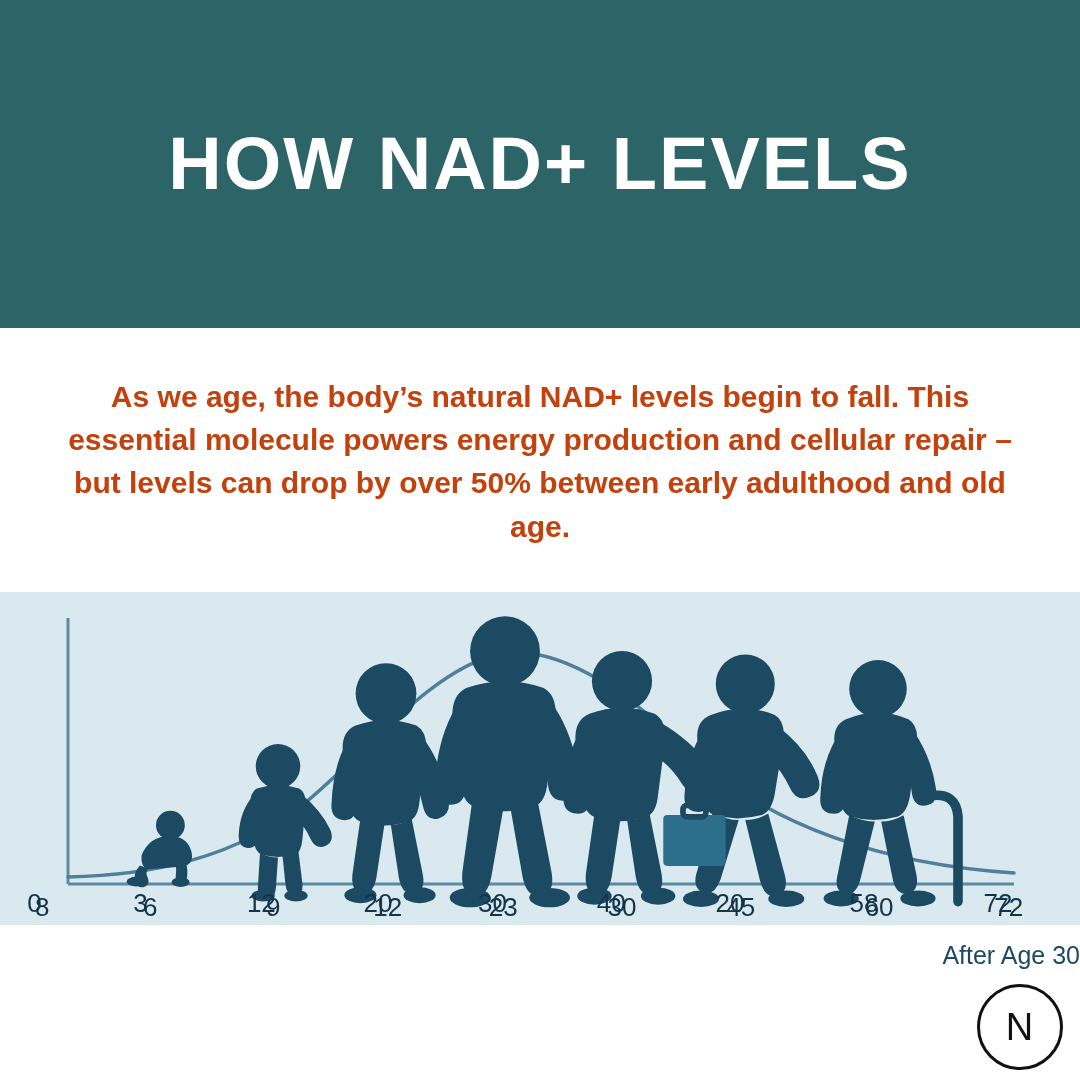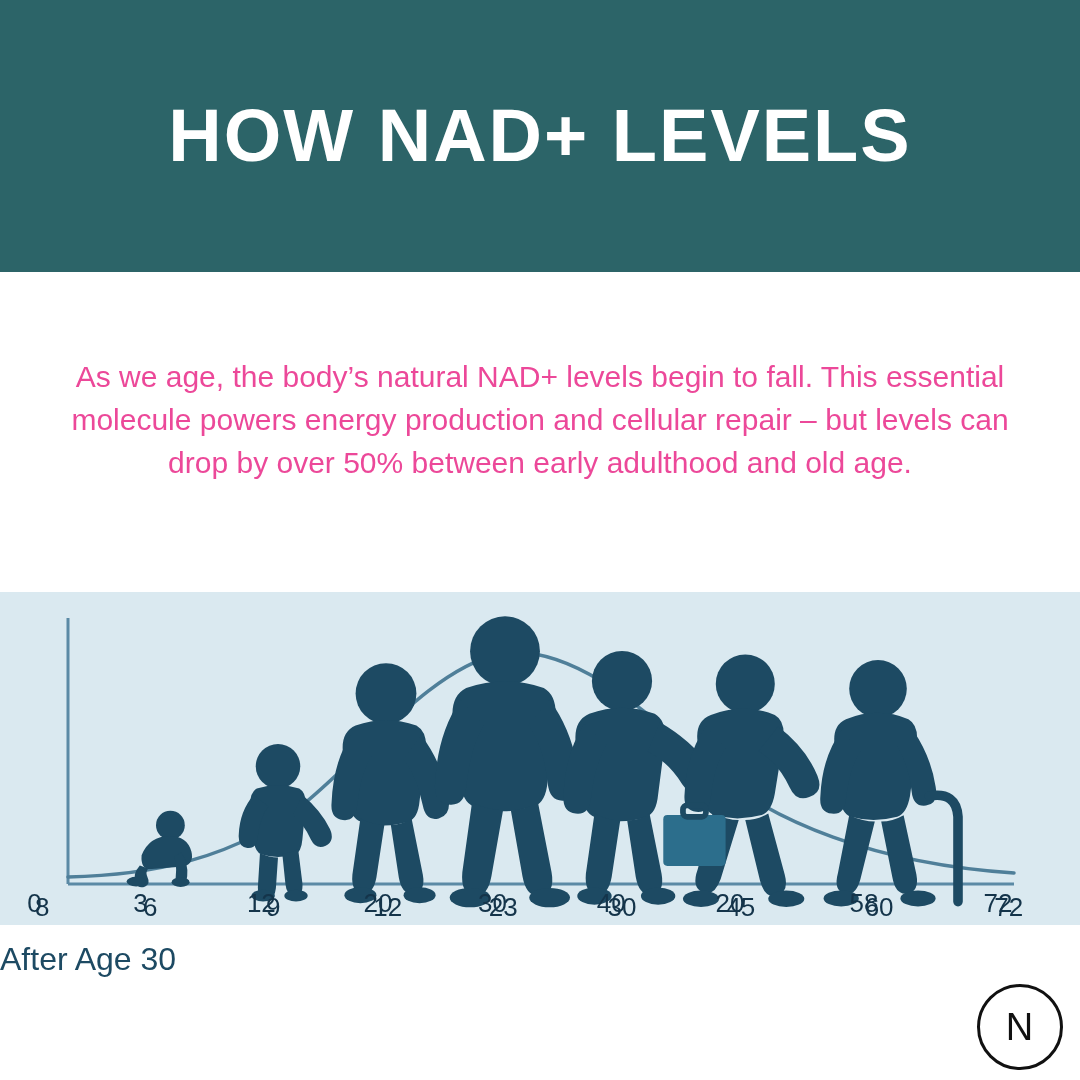--- a/index.html
+++ b/index.html
@@ -5,42 +5,42 @@
   html,body{margin:0;padding:0;}
   body{
     width:1080px;height:1080px;
     background:#ffffff;
     font-family:"Liberation Sans", sans-serif;
     overflow:hidden;
     position:relative;
   }
   
   #header{
-    position:absolute;left:0;top:0;width:1080px;height:272px;
+    position:absolute;left:0;top:0;width:1080px;height:328px;
     background:#2c6468;
     display:flex;flex-direction:column;
     align-items:center;justify-content:center;
   }
   .title-line{
     color:#ffffff;
     font-weight:bold;
     font-size:74px;
     letter-spacing:2px;
     line-height:1.38;
     text-align:center;
     white-space:nowrap;
   }
   
   #intro{
-    position:absolute;left:60px;top:325px;width:960px;
+    position:absolute;left:60px;top:345px;width:960px;
     text-align:center;
-    color:#ec4899;
+    color:#c2410c;
     font-size:30px;
     line-height:1.44;
-    font-weight:400;
+    font-weight:700;
   }
   
   #chart-panel{
     position:absolute;left:0;top:592px;width:1080px;height:333px;
     background:#dae9f0;
     overflow:hidden;
   }
   #chart-svg{position:absolute;left:0;top:0;}
   
   .tick-label{
@@ -49,22 +49,22 @@
     font-size:26px;
     font-weight:400;
     transform:translateX(-50%);
     white-space:nowrap;
   }
   .tick-row-a{top:296px;}
   .tick-row-b{top:300px;}
   
   #caption{
     position:absolute;left:0;top:938px;width:1080px;
-    text-align:left;color:#1d4a63;
-    font-size:32px;line-height:1.36;
+    text-align:right;color:#1d4a63;
+    font-size:25px;line-height:1.36;
   }
   
   #logo{
     position:absolute;left:977px;top:984px;width:80px;height:80px;
     border:3px solid #111111;border-radius:50%;
     display:flex;align-items:center;justify-content:center;
     color:#111111;font-size:38px;font-weight:400;
     letter-spacing:1px;
   }
 </style>

